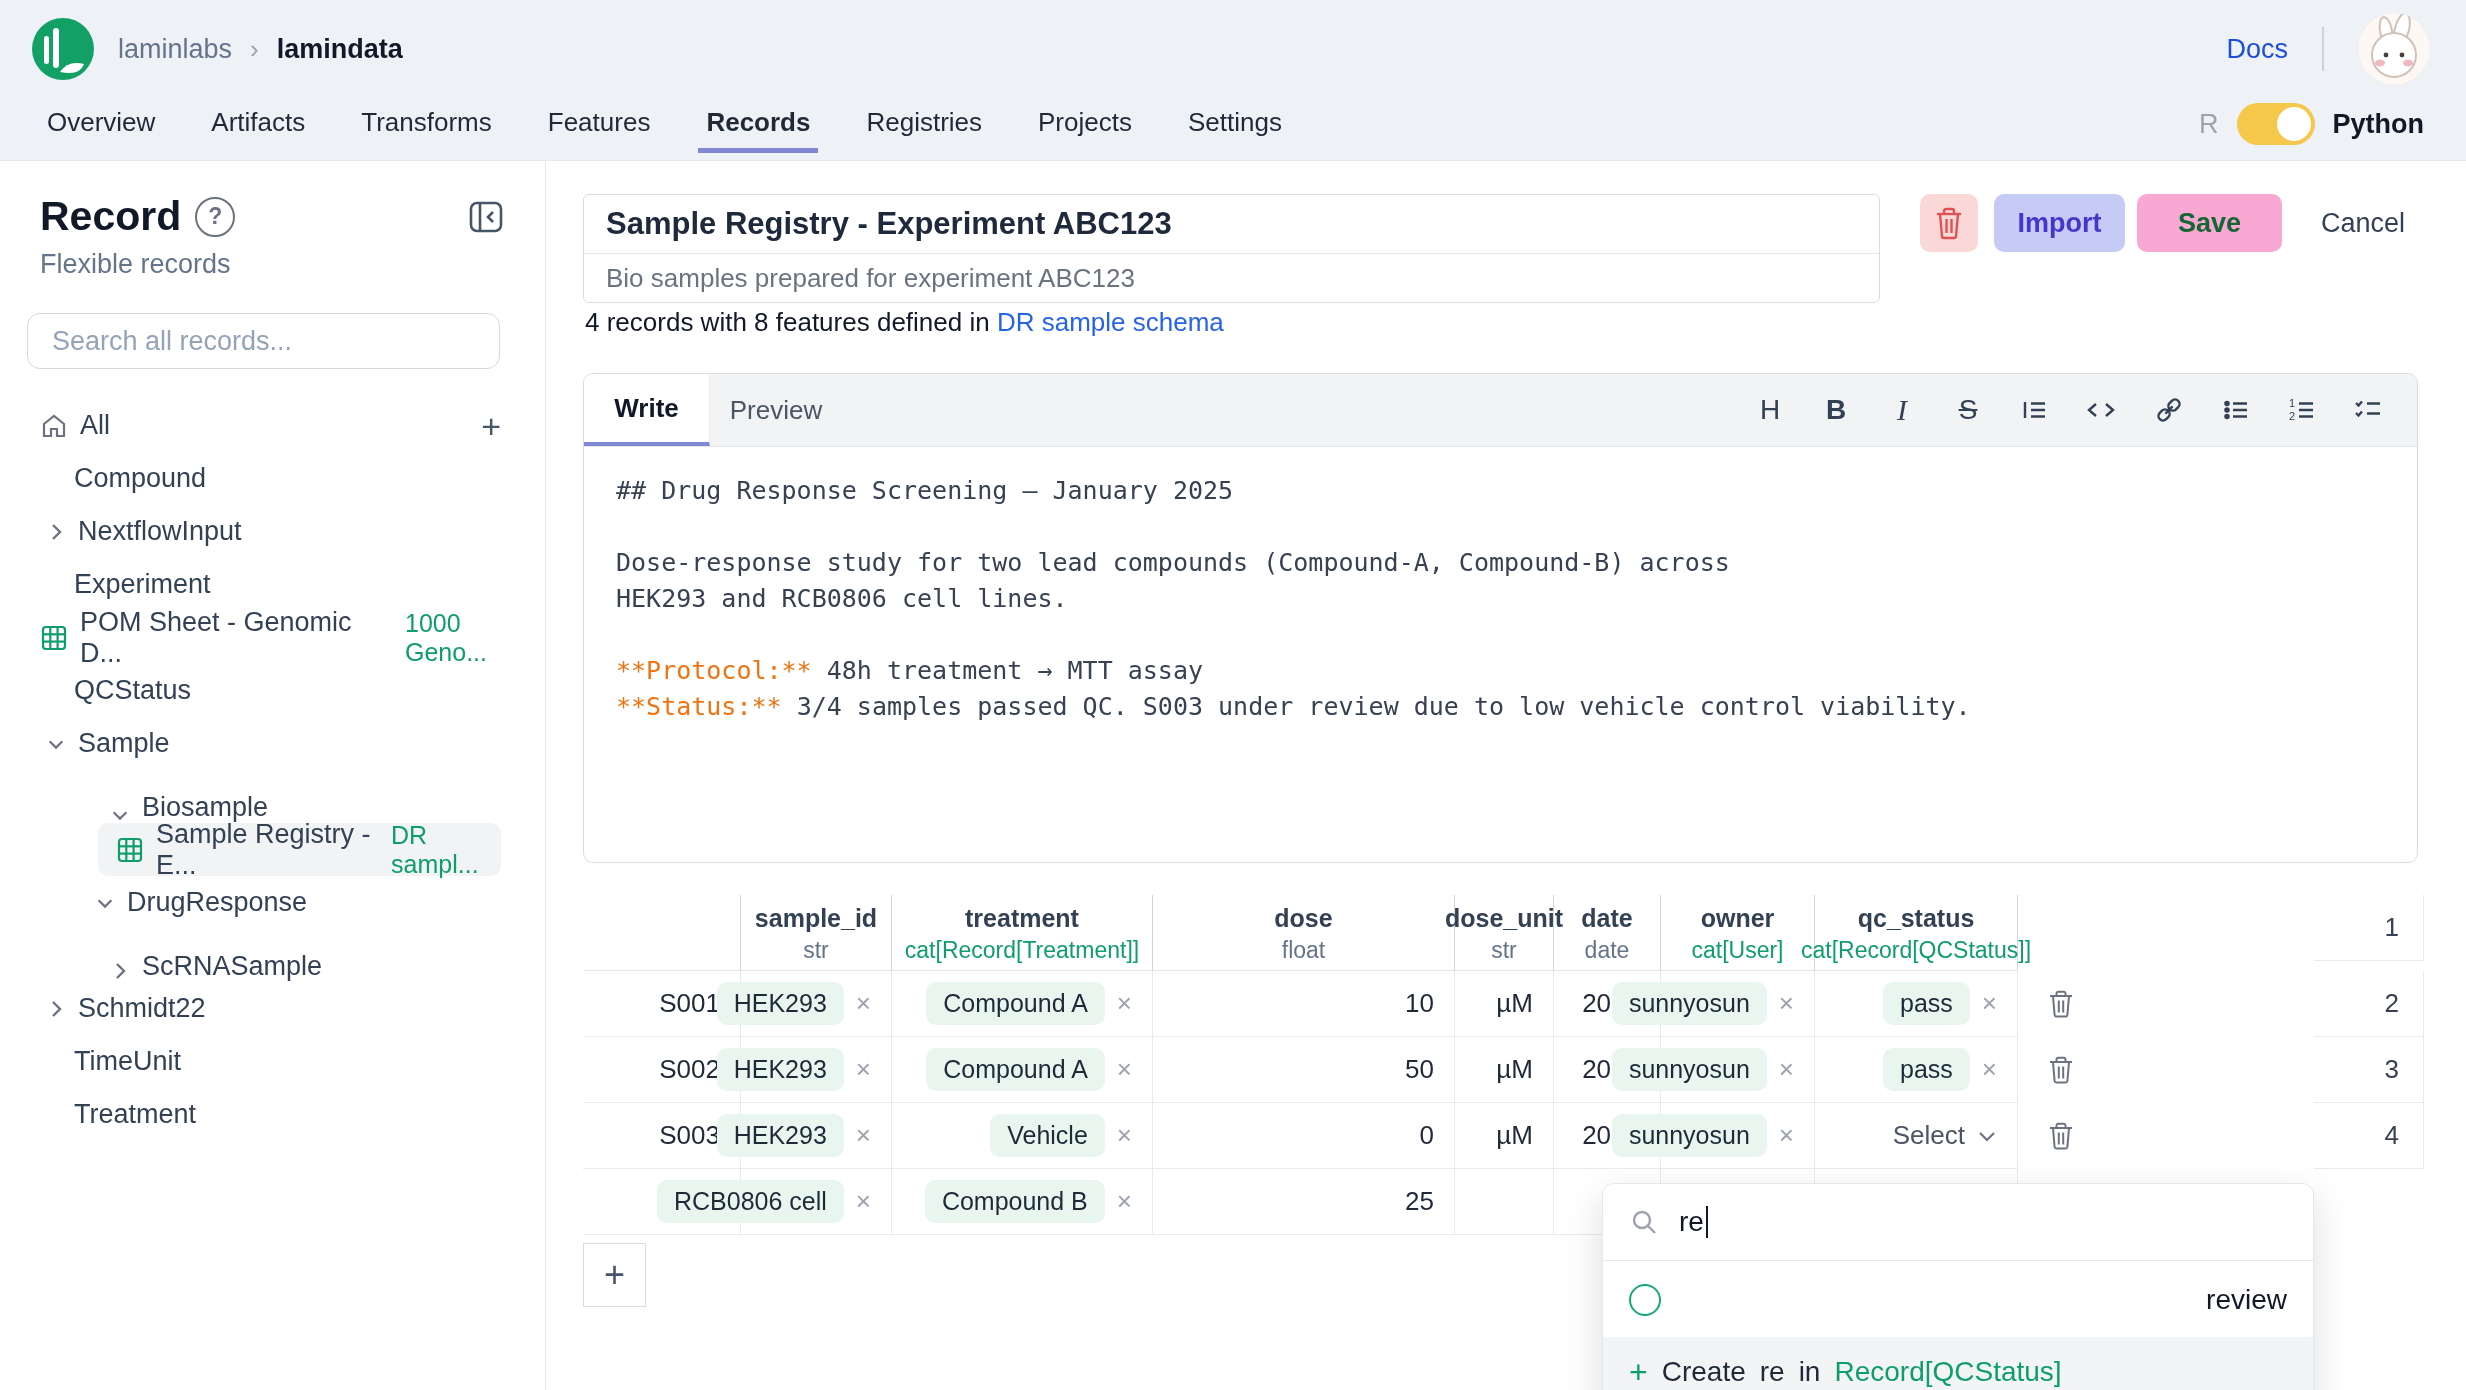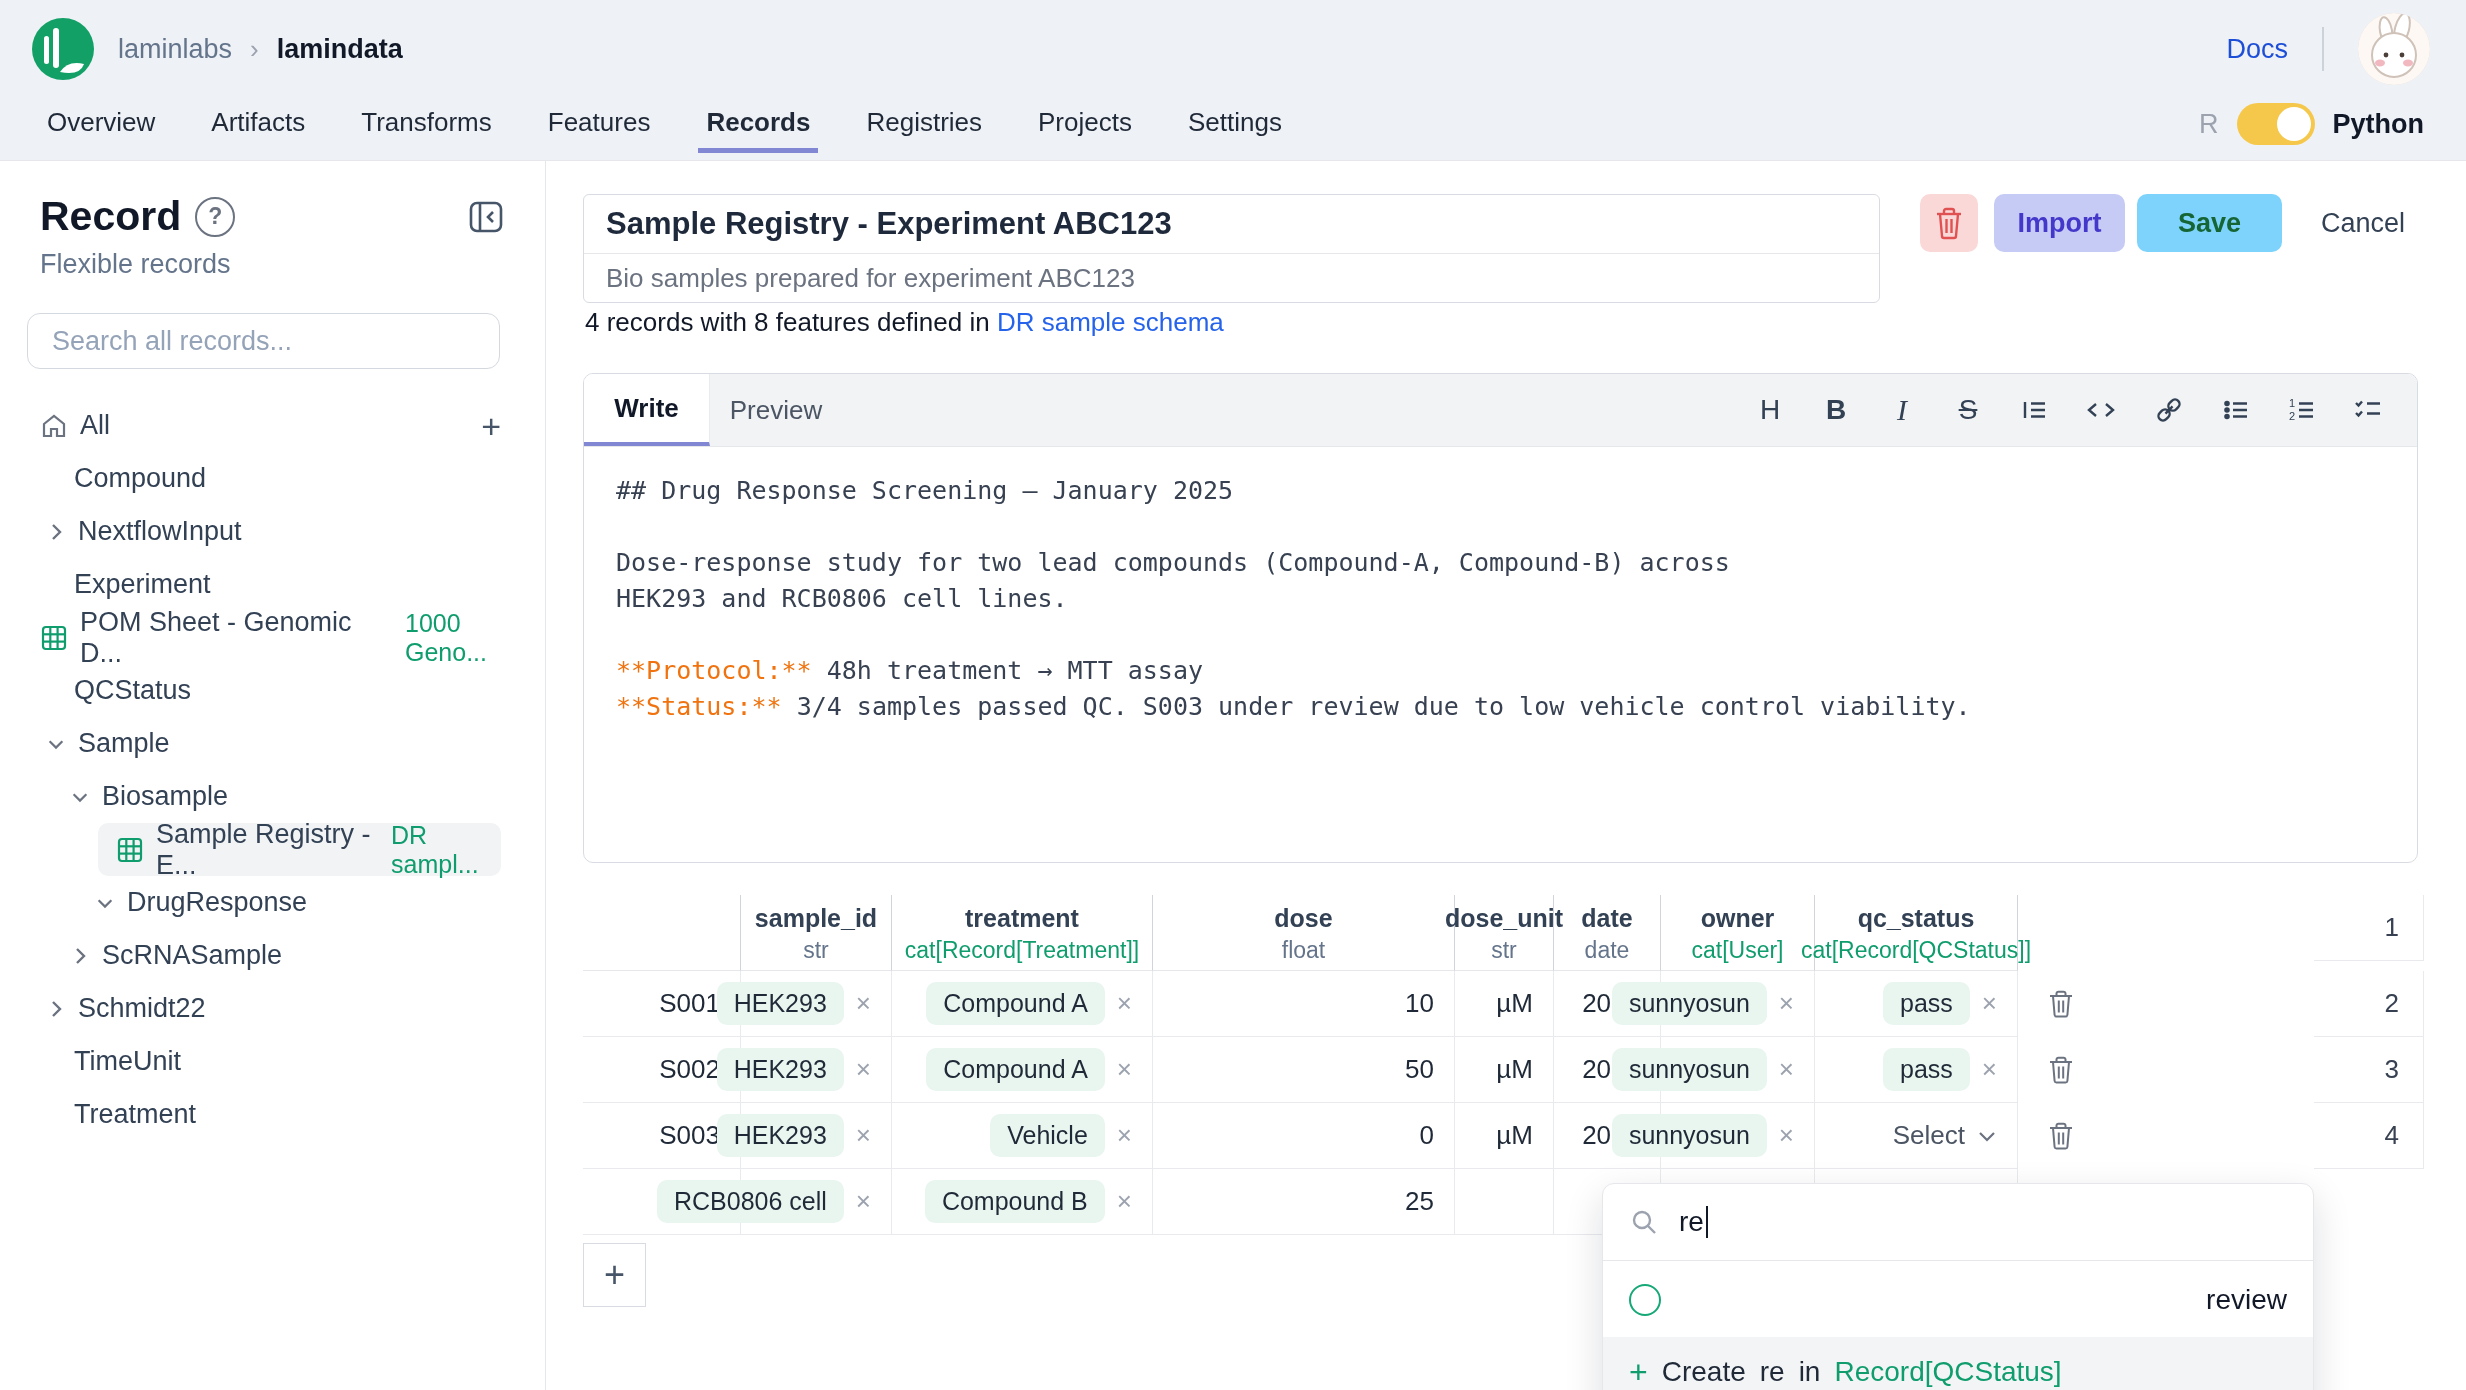--- a/index.html
+++ b/index.html
@@ -41,33 +41,33 @@
   .tree{position:absolute;left:0;top:238px;right:0;}
   .trow{height:53px;display:flex;align-items:center;font-size:27px;color:#334155;}
   .trow .chev{display:flex;width:20px;justify-content:center;margin-right:12px;color:#6b7280;}
   .trow .gicon{margin-right:12px;display:flex;}
   .trow .lbl{color:#334155;}
   .trow .badge{color:#0f9d6d;font-size:25px;margin-left:14px;}
   .trow .row-plus{margin-left:auto;margin-right:44px;font-size:34px;color:#475569;font-weight:400;line-height:1;}
   .pl-a{padding-left:40px;} 
   .pl-b{padding-left:74px;} 
   .pl-c{padding-left:46px;} 
-  .pl-d{padding-left:70px;} 
+  .pl-d{padding-left:110px;align-items:flex-end;} 
   .pl-e{padding-left:95px;} 
   .sel-row{margin-left:98px;margin-right:44px;padding-left:18px;background:#f1f3f5;border-radius:10px;height:53px;}
 
   
   .main{position:absolute;left:546px;top:161px;right:0;bottom:0;background:#fff;}
   .title-card{position:absolute;left:37px;top:33px;width:1297px;border:1px solid #d8dce2;border-radius:6px;background:#fff;box-sizing:border-box;}
   .tc-title{height:58px;display:flex;align-items:center;padding:0 22px;font-size:31px;font-weight:700;color:#1e293b;border-bottom:1px solid #e5e7eb;}
   .tc-desc{height:48px;display:flex;align-items:center;padding:0 22px;font-size:26px;color:#6b7280;}
   .btn{position:absolute;top:33px;height:58px;border-radius:10px;display:flex;align-items:center;justify-content:center;font-size:27px;font-weight:600;box-sizing:border-box;}
   .btn-trash{left:1374px;width:58px;background:#fbd8d8;}
   .btn-import{left:1448px;width:131px;background:#c6cbf6;color:#4338ca;}
-  .btn-save{left:1591px;width:145px;background:#7dd3fc;color:#166534;}
+  .btn-save{left:1591px;width:145px;background:#f9a8d4;color:#166534;}
   .btn-cancel{left:1762px;width:110px;background:transparent;color:#334155;font-weight:500;}
   .caption{position:absolute;left:39px;top:146px;font-size:26px;color:#111827;}
   .caption a{color:#2563eb;text-decoration:none;}
 
   
   .editor{position:absolute;left:37px;top:212px;width:1835px;height:490px;border:1px solid #d8dce2;border-radius:10px;box-sizing:border-box;background:#fff;overflow:hidden;}
   .ed-head{height:72px;background:#f1f3f5;border-bottom:1px solid #e5e7eb;display:flex;align-items:stretch;}
   .ed-tab{display:flex;align-items:center;justify-content:center;font-size:26px;box-sizing:border-box;}
   .ed-tab.write{width:126px;background:#fff;color:#111827;font-weight:600;border-bottom:4px solid #8187d3;border-right:1px solid #e9ebee;}
   .ed-tab.preview{width:132px;color:#4b5563;}

